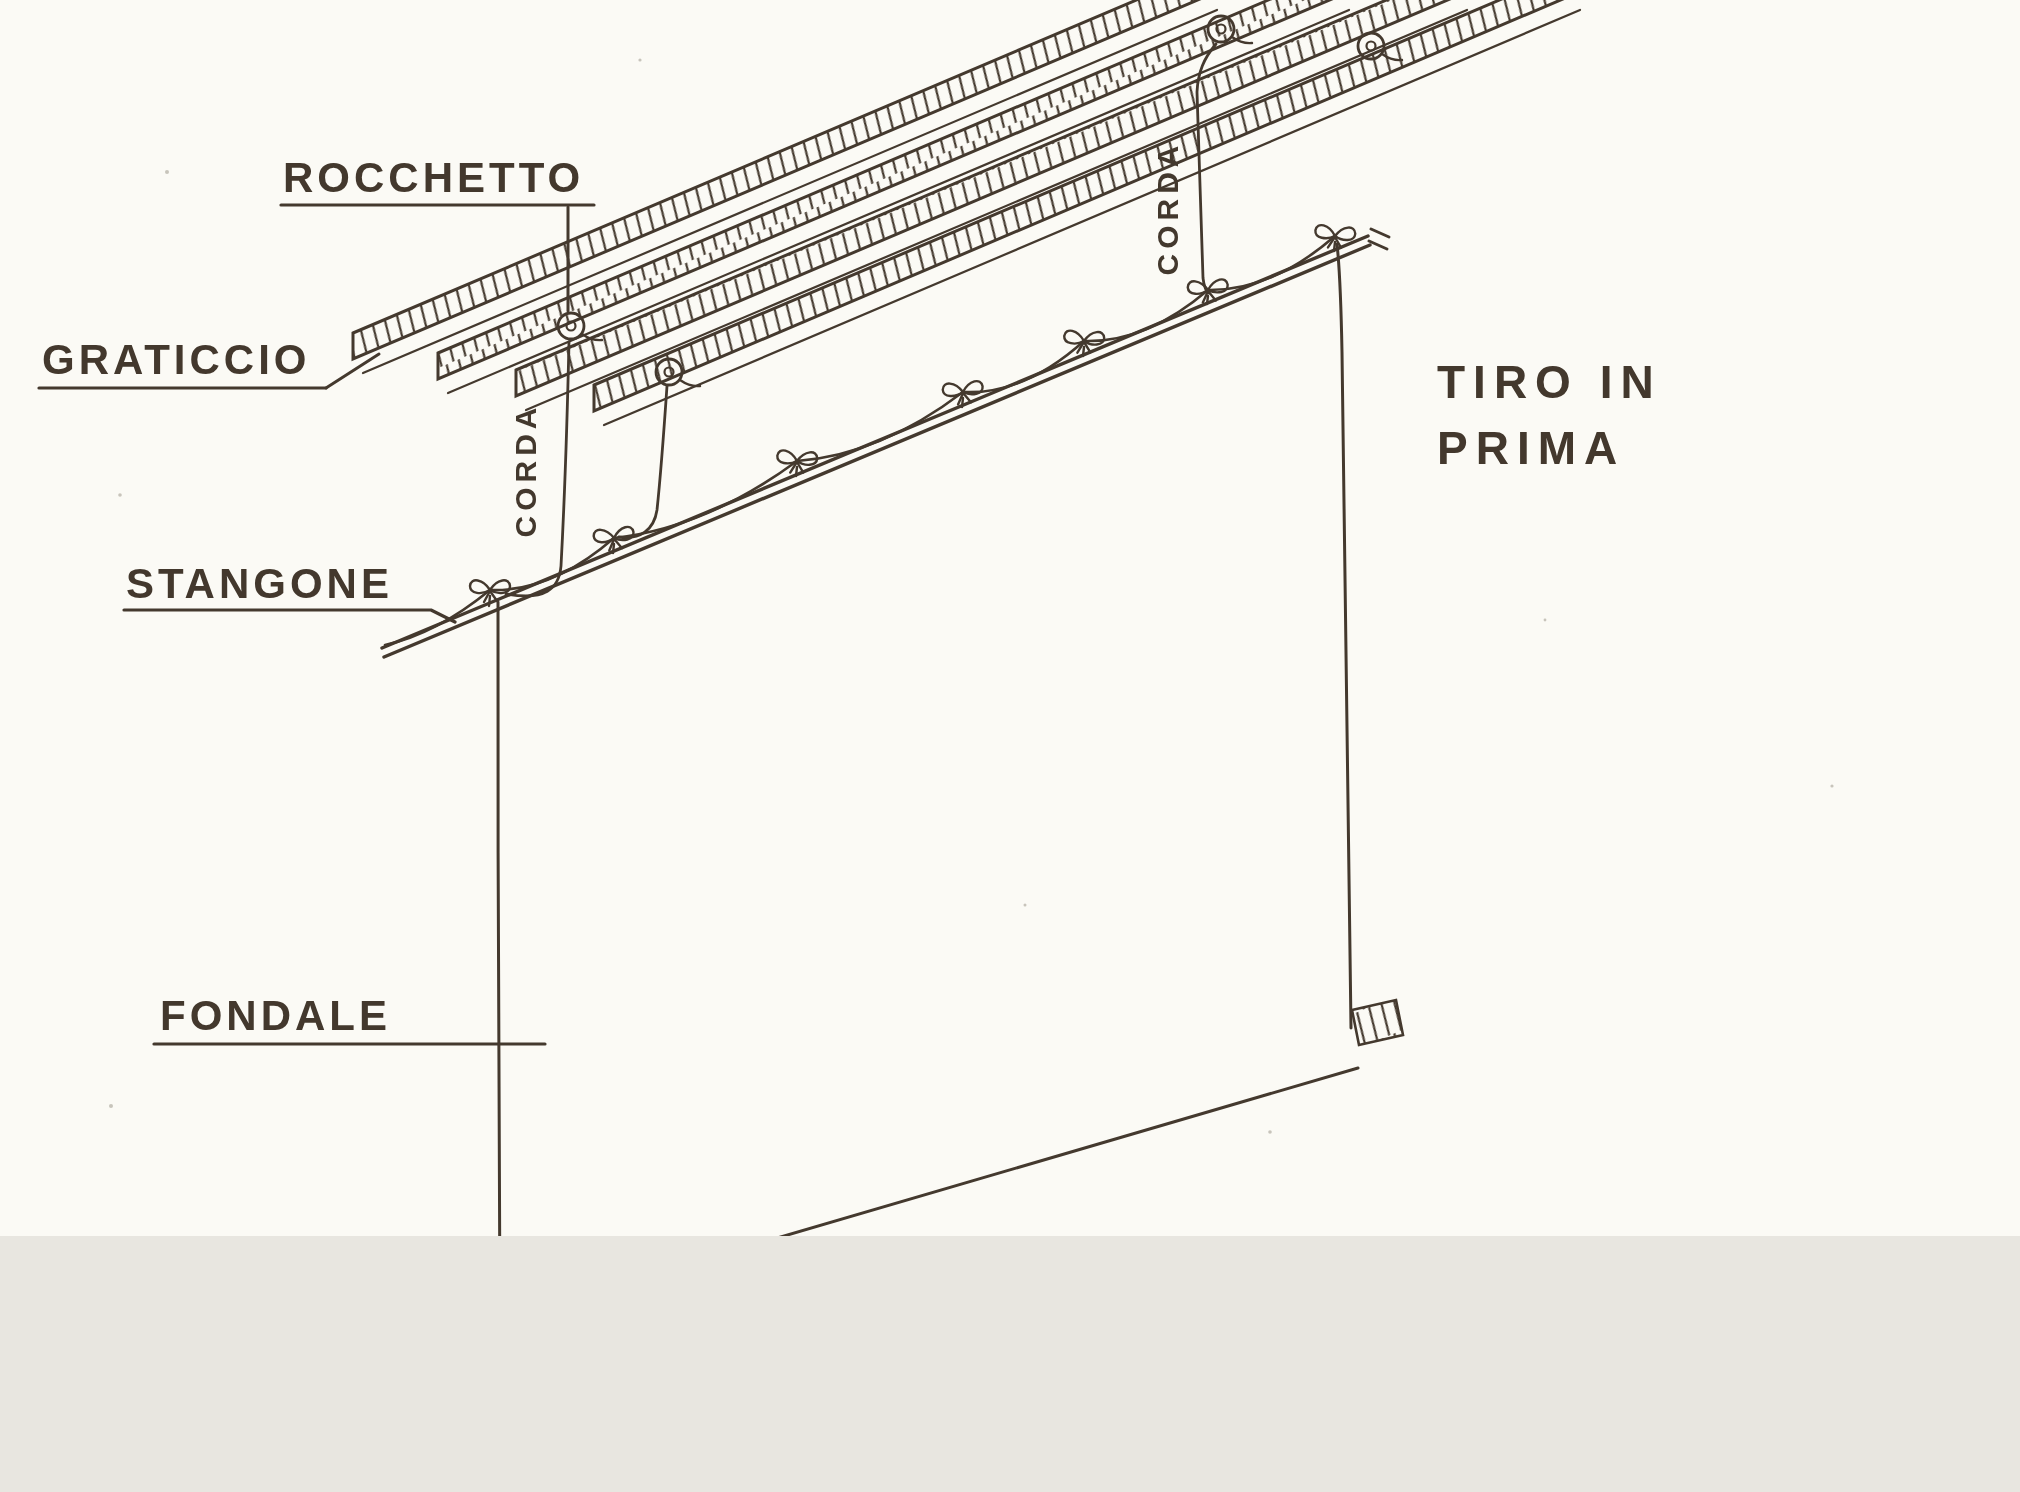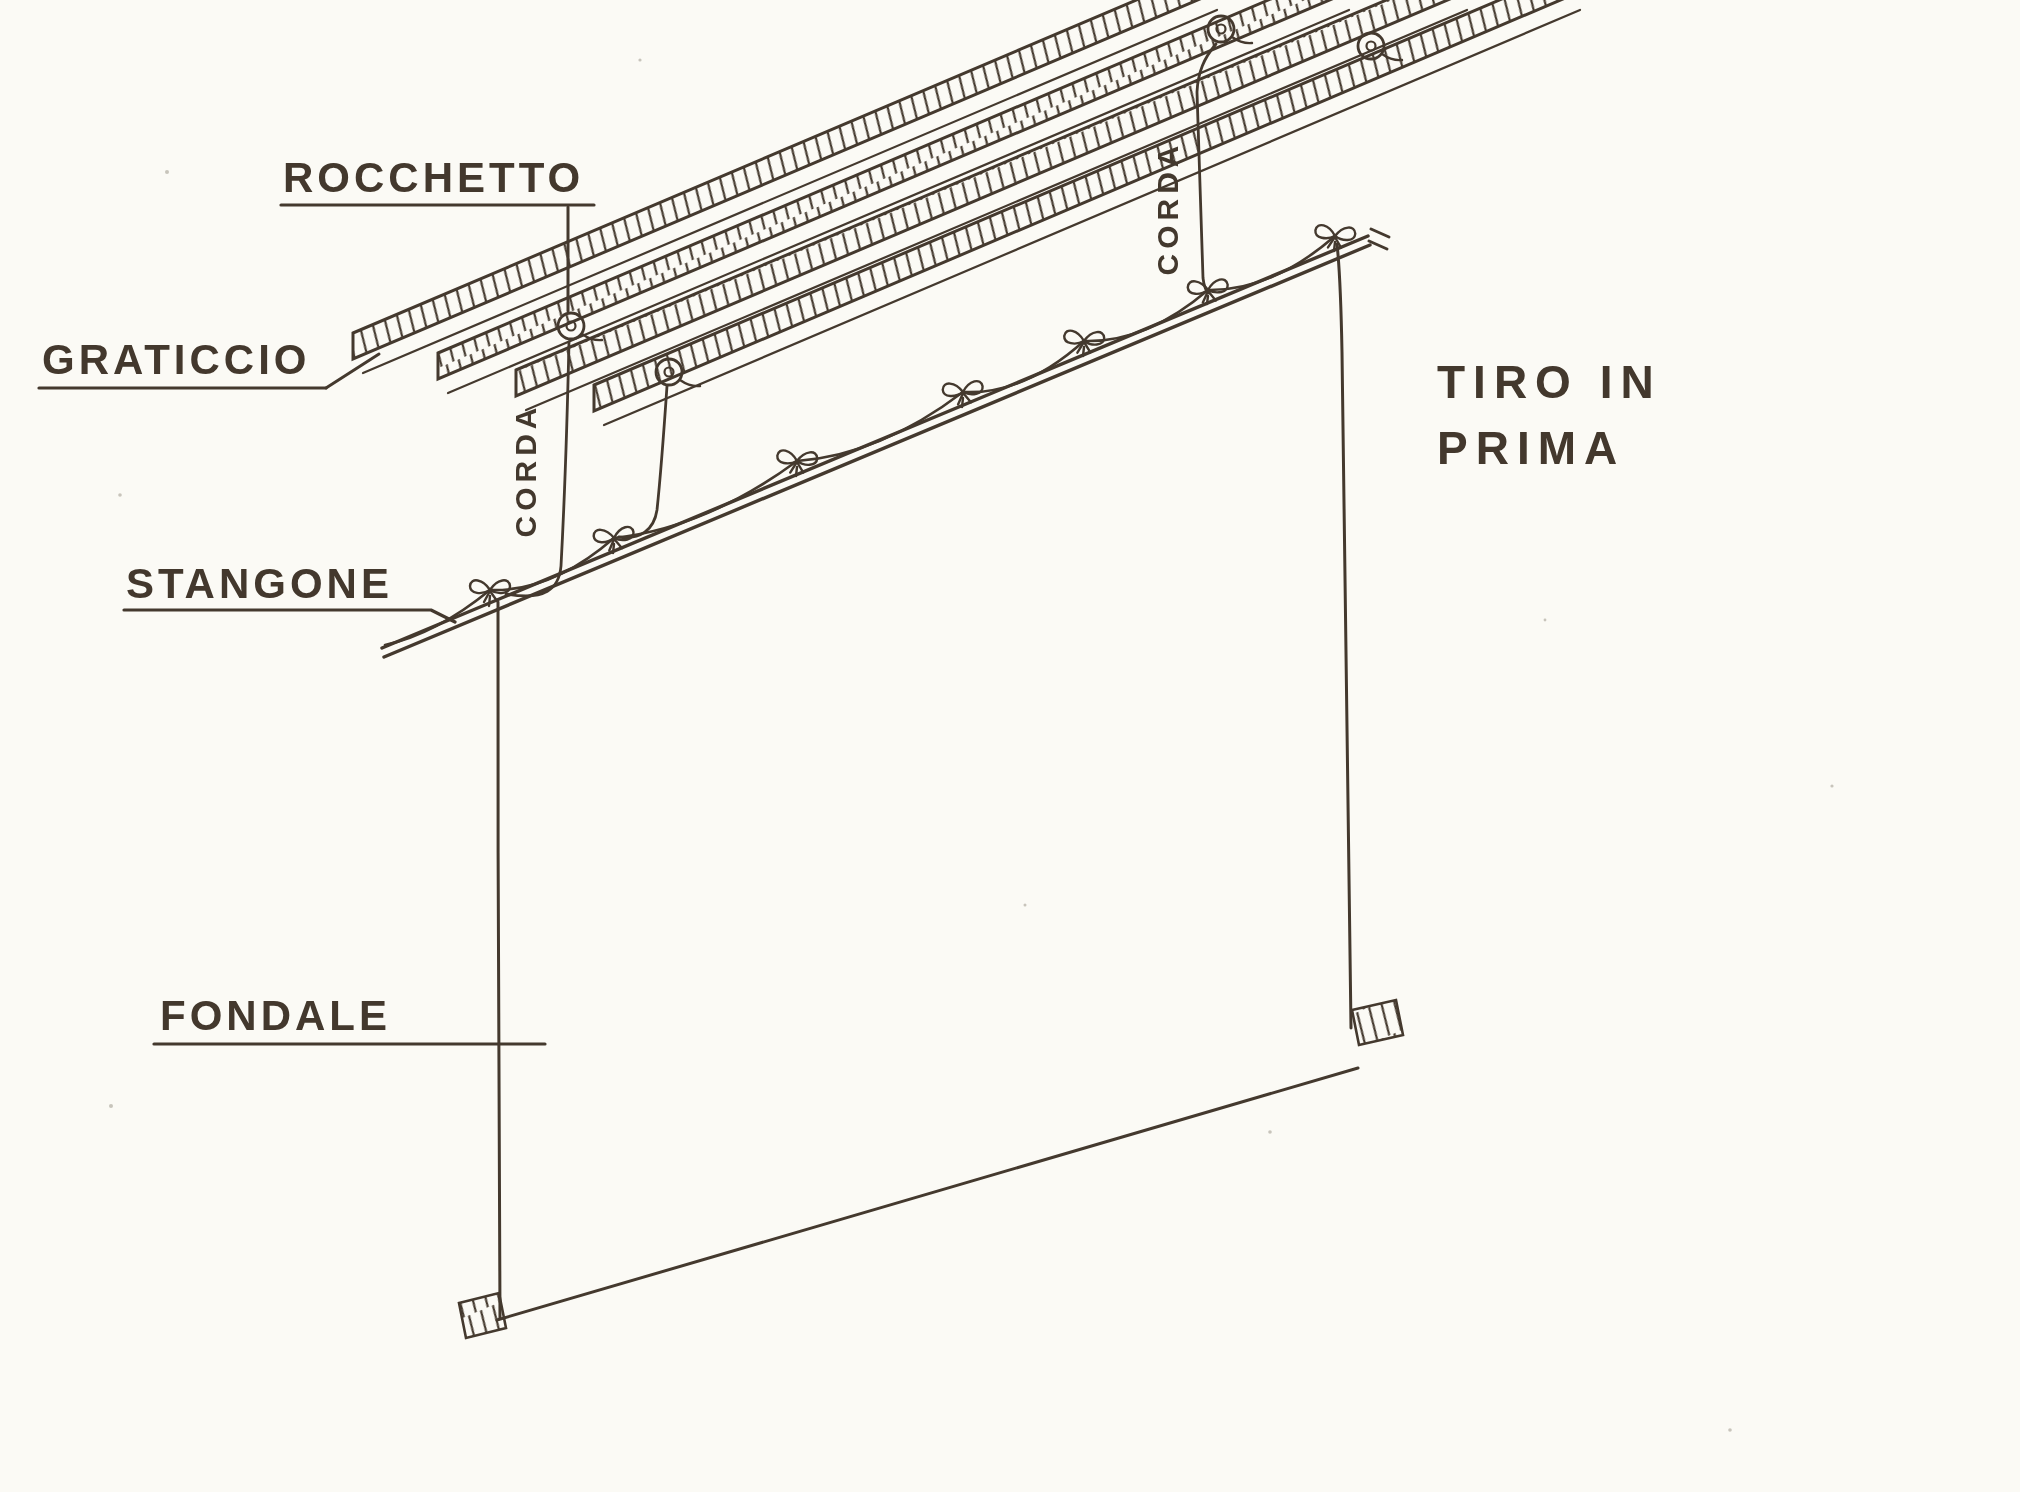--- a/index.html
+++ b/index.html
@@ -1,18 +1,18 @@
 <!DOCTYPE html>
 <html><head>
 <meta charset="utf-8">
 <style>
   html,body{margin:0;padding:0;background:#e8e6e0;}
   .stage{
     position:relative;
-    width:2020px;height:1492px;
+    width:2020px;height:1236px;
     background:#fbfaf5;
     overflow:hidden;
     font-family:"Liberation Sans", sans-serif;
   }
   svg{display:block;}
   .ink{stroke:#44392e;fill:none;stroke-linecap:round;stroke-linejoin:round;}
   text{
     font-family:"Liberation Sans", sans-serif;
     fill:#43382d;
     font-weight:bold;

